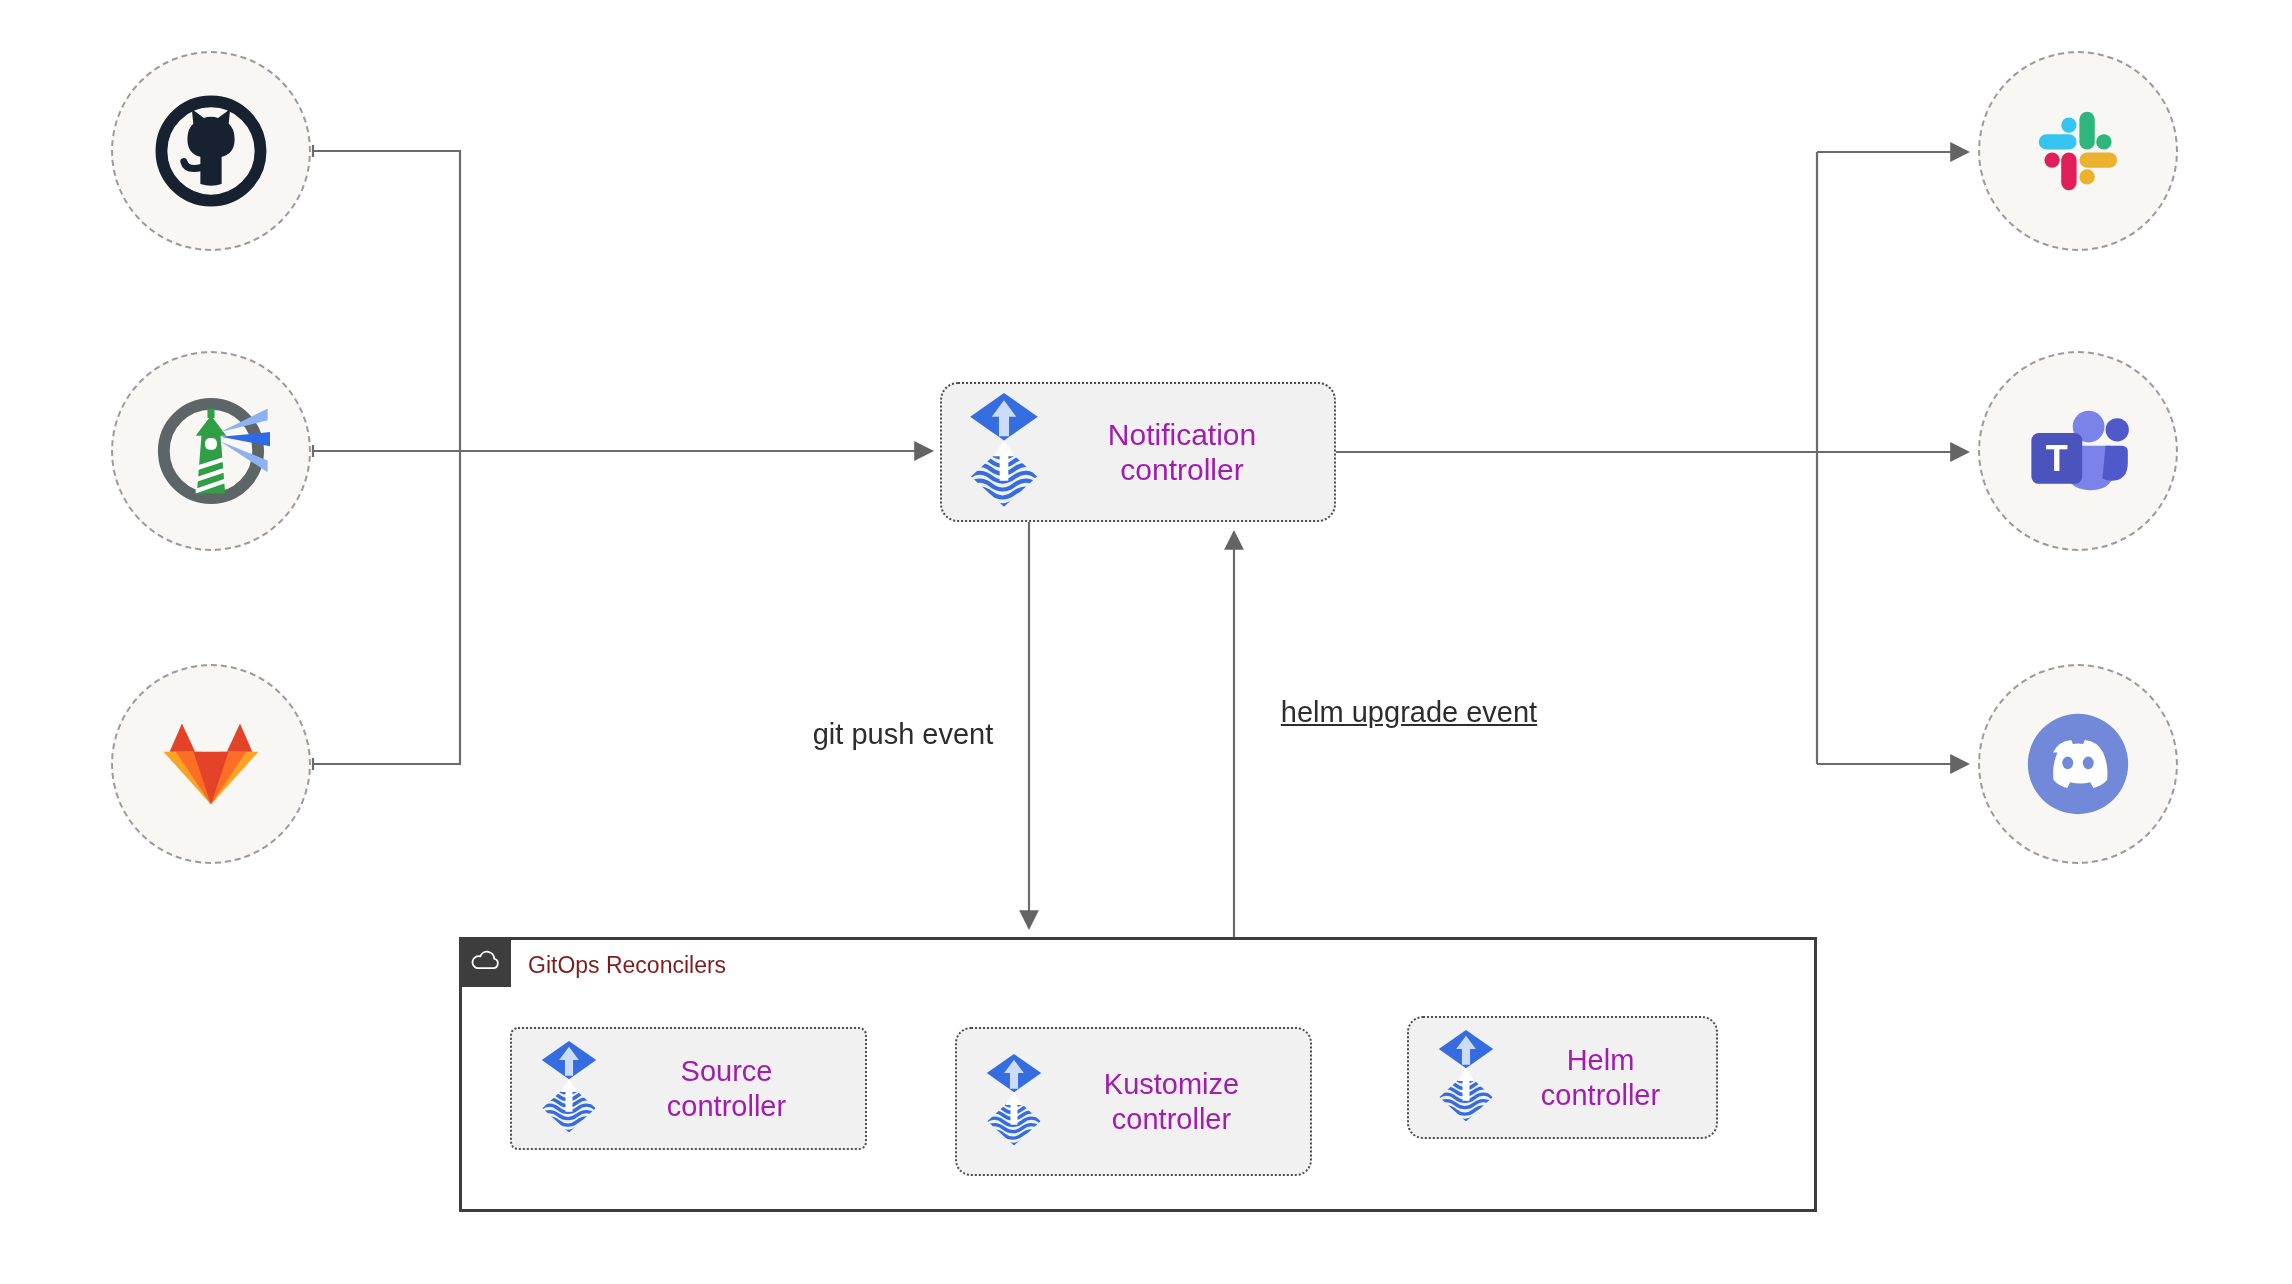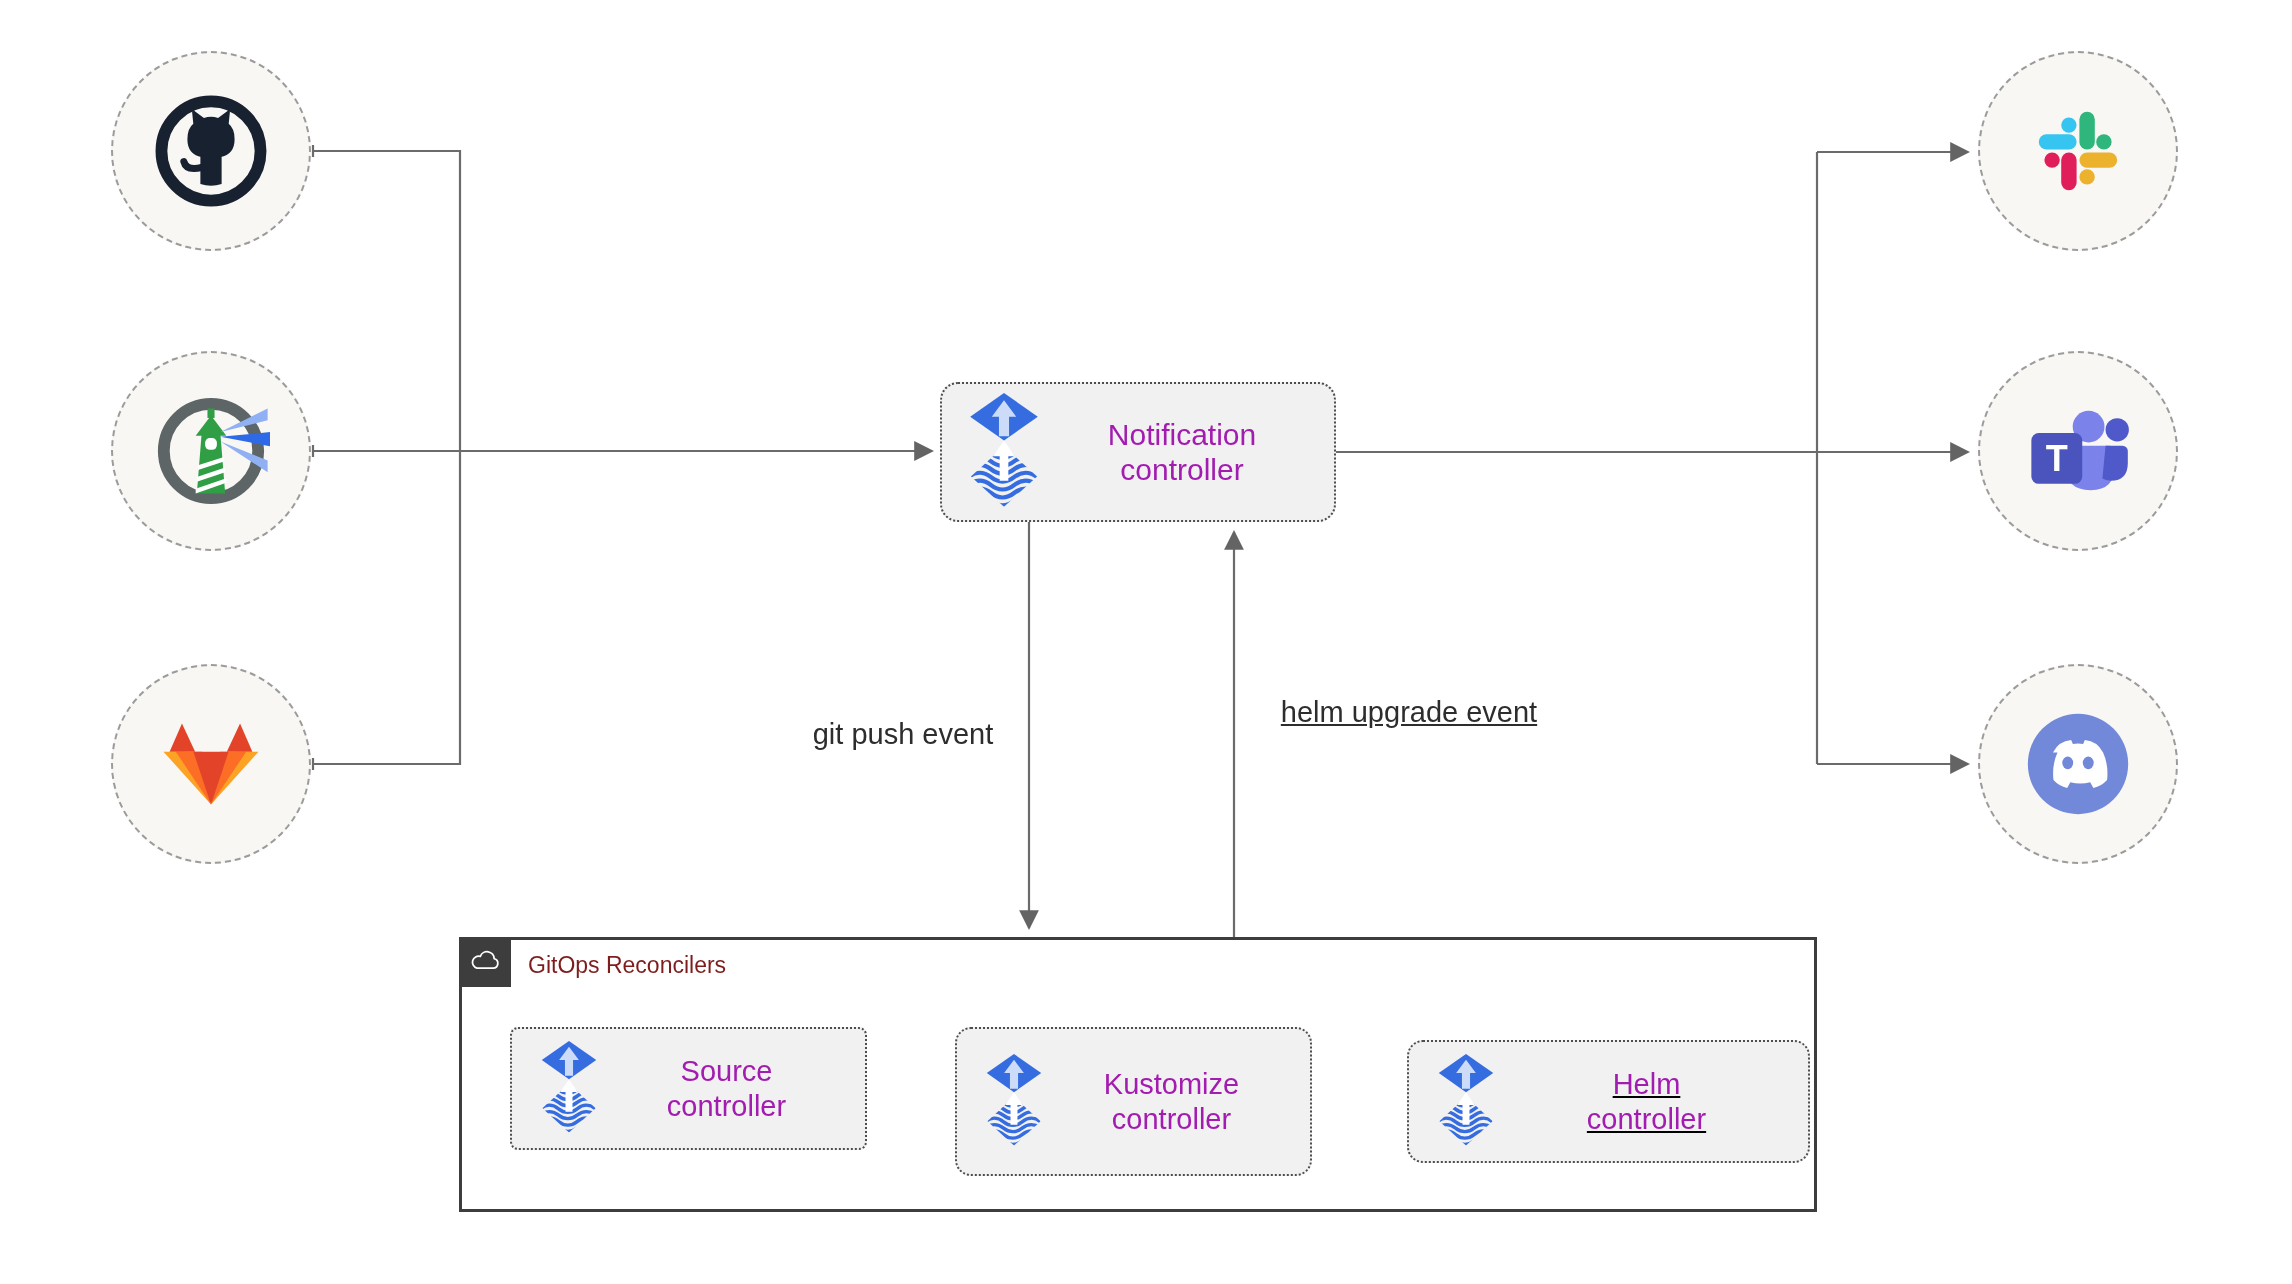--- a/index.html
+++ b/index.html
@@ -194,21 +194,21 @@
     </div>
 
     <div class="ctrl-box" style="left:493px;top:87px;width:357px;height:149px;border-radius:16px;">
       <svg class="flux-ico" style="margin-left:28px;" width="58" height="95">
           <use href="#sym-flux"></use>
         </svg>
       <div class="ctrl-label" style="font-size:29px;">Kustomize
 controller</div>
     </div>
 
-    <div class="ctrl-box" style="left:945px;top:100px;width:403px;height:123px;border-radius:16px;text-decoration:underline;">
+    <div class="ctrl-box" style="left:945px;top:76px;width:311px;height:123px;border-radius:16px;">
       <svg class="flux-ico" style="margin-left:28px;" width="58" height="95">
           <use href="#sym-flux"></use>
         </svg>
       <div class="ctrl-label" style="font-size:29px;">Helm
 controller</div>
     </div>
   </div>
 
 </div>
 

